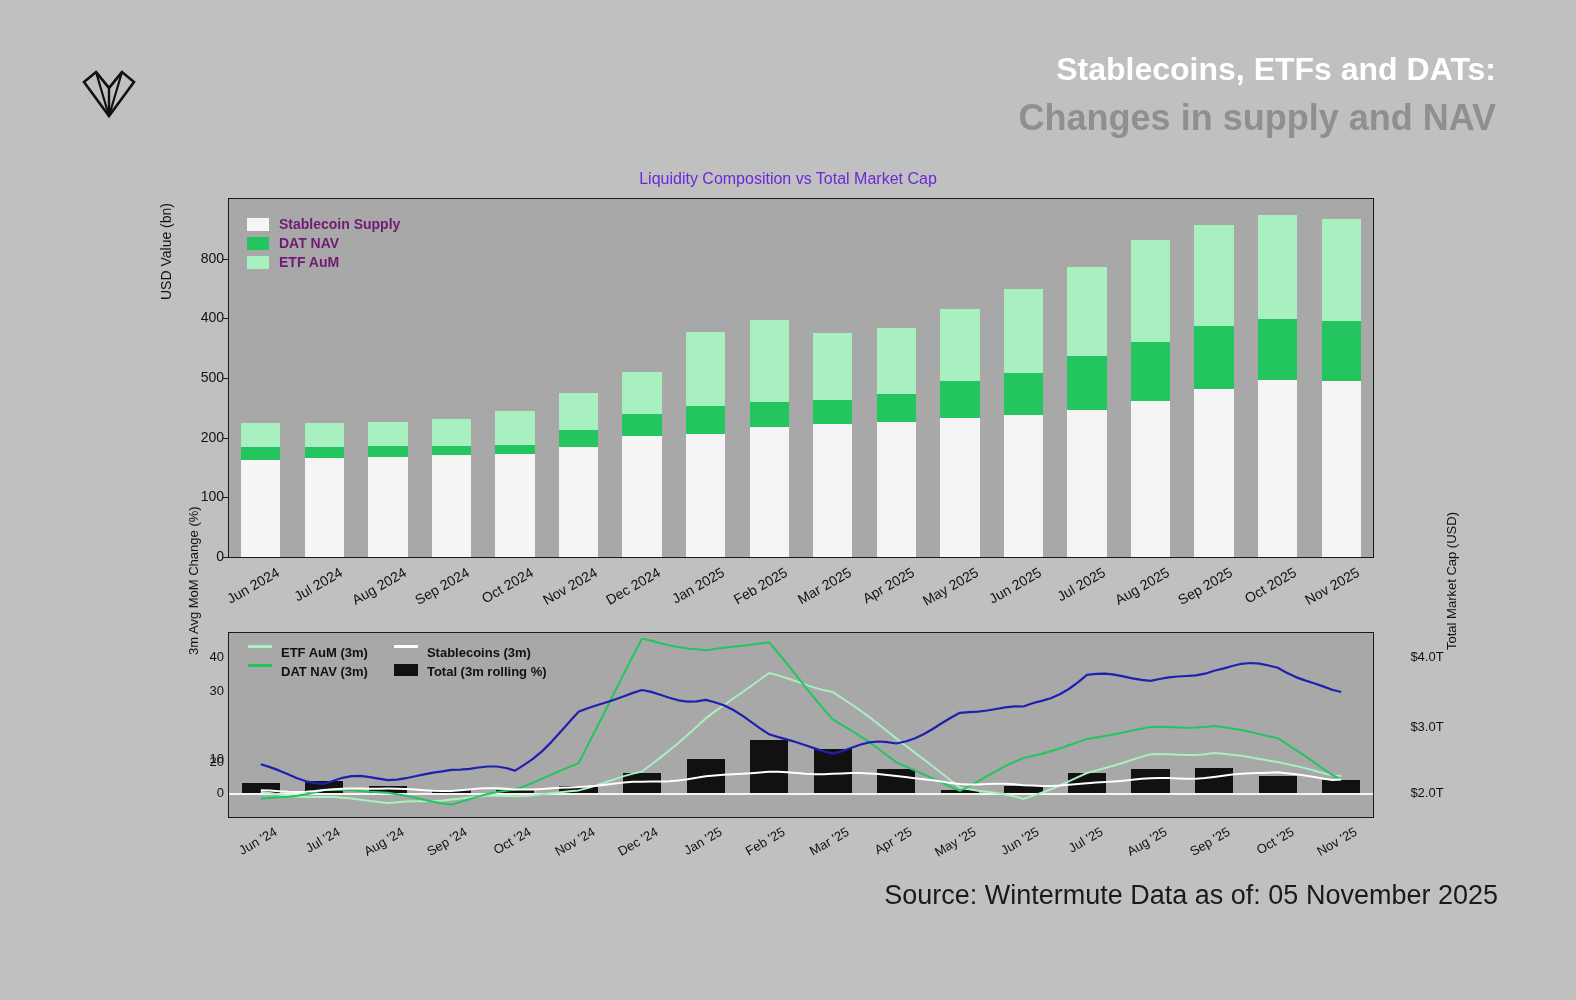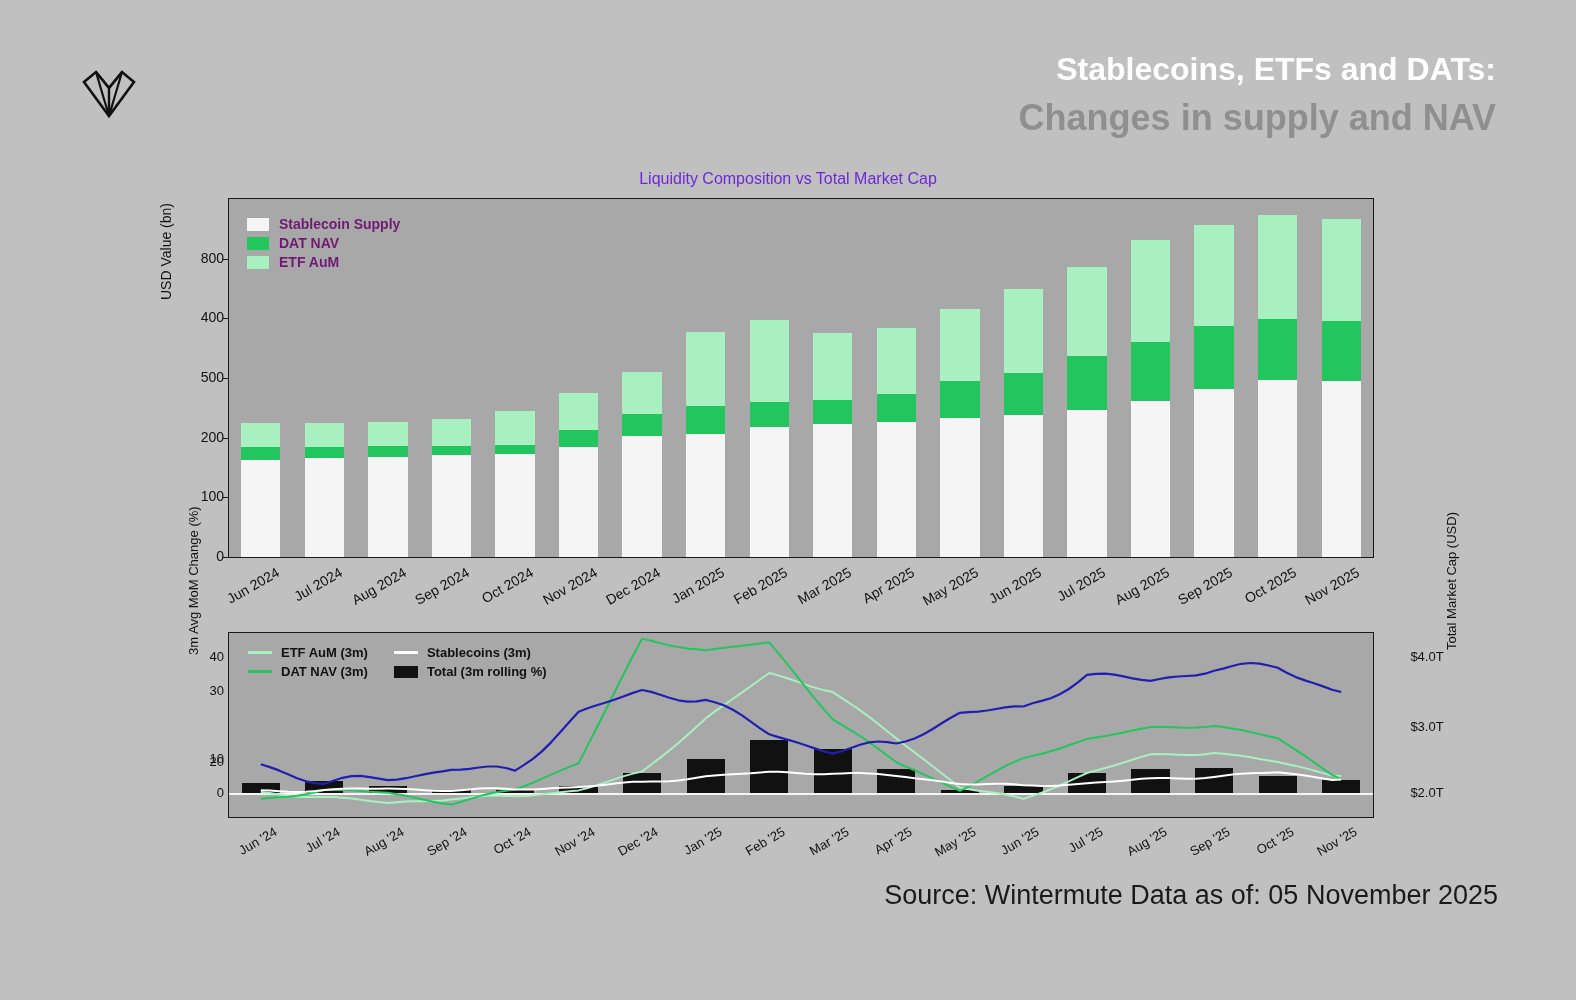--- a/index.html
+++ b/index.html
@@ -84,21 +84,21 @@
   }
   .xlab2 {
     position:absolute; font-size:13px; color:#111; white-space:nowrap;
     transform:rotate(-30deg); transform-origin:right top; text-align:right;
   }
   .legend2 {
     position:absolute; left:238px; top:640px;
     background:#a8a8a8; padding:5px 10px;
   }
   .legend2 .grid { display:grid; grid-template-columns:auto auto; column-gap:26px; row-gap:4px; }
-  .legend2 .row { display:flex; align-items:center; gap:9px; }
+  .legend2 .row { display:flex; align-items:flex-start; gap:9px; }
   .legend2 .ln { width:24px; height:3px; display:inline-block; }
   .legend2 .sw { width:24px; height:12px; display:inline-block; }
   .legend2 .lbl { font-size:13px; font-weight:bold; color:#111; }
 
   .source {
     position:absolute; right:78px; top:880px;
     font-size:27px; color:#1a1a1a;
   }
 </style>
 </head>

